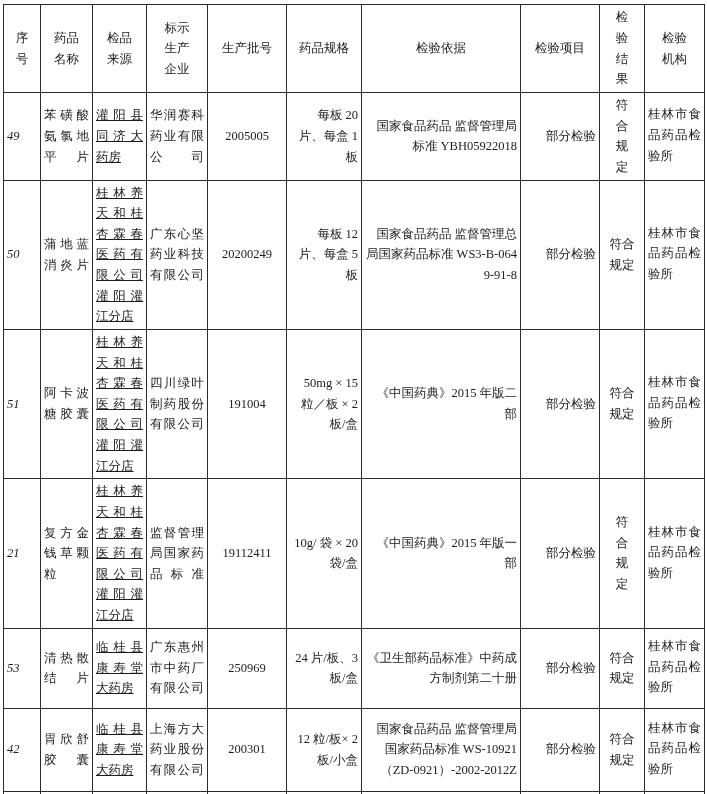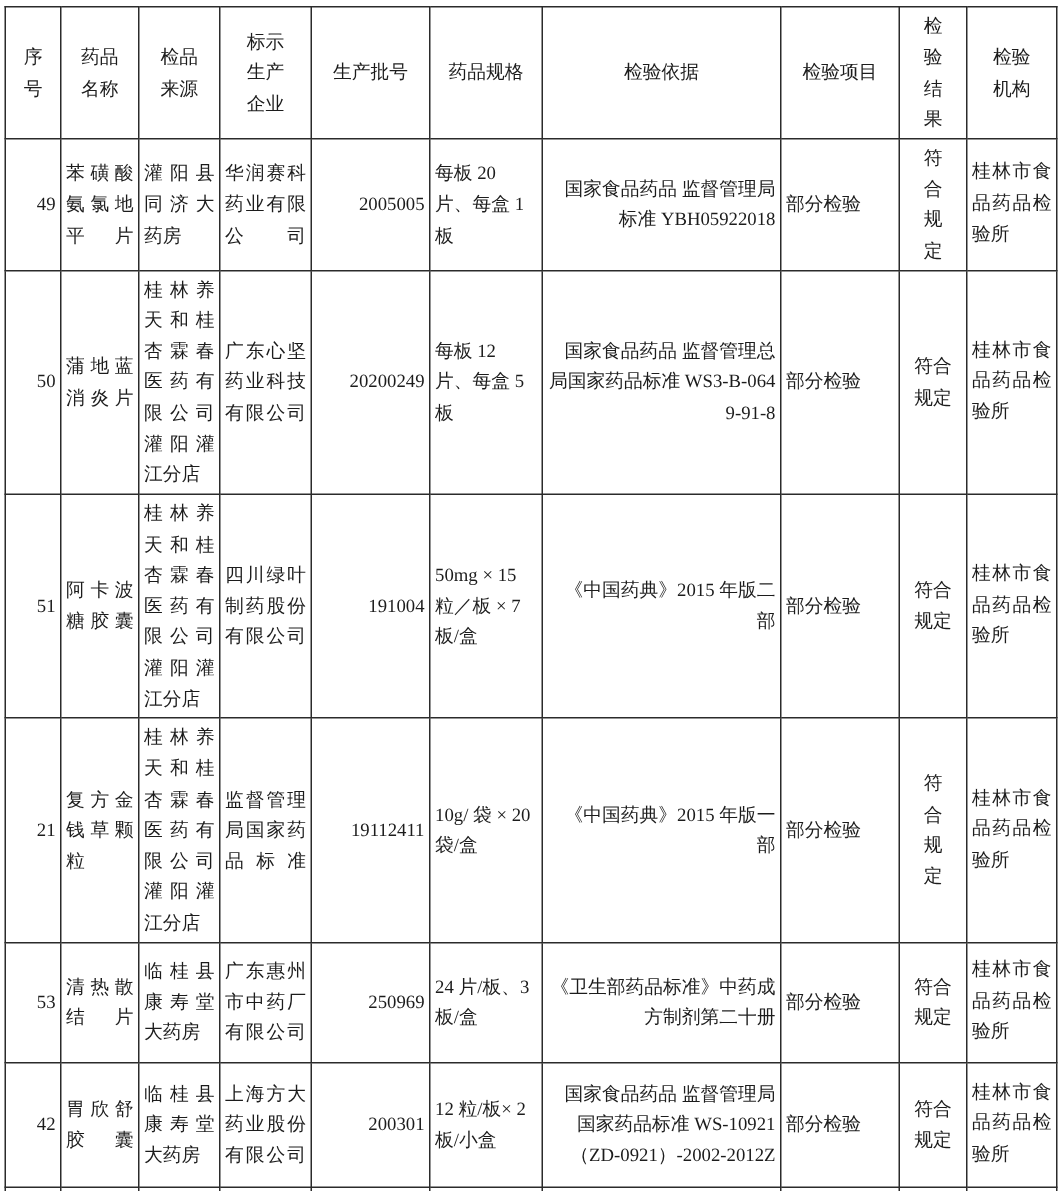--- a/index.html
+++ b/index.html
@@ -39,40 +39,41 @@
   
   tr.h-head { height: 88px; }
   tr.h-49 { height: 85px; }
   tr.h-50 { height: 116px; }
   tr.h-51 { height: 133px; }
   tr.h-52 { height: 121px; }
   tr.h-53 { height: 80px; }
   tr.h-54 { height: 83px; }
   tr.h-55 { height: 72px; }
   
-  td.c-serial { text-align: right; }
+  td.c-serial { text-align: left; font-style: italic; }
   td.c-name {
     text-align: justify;
     text-align-last: justify;
     padding: 2px 9px;
   }
   td.c-source {
     text-align: justify;
     text-align-last: left;
     padding: 2px 6px;
+    text-decoration: underline;
   }
   td.c-maker {
     text-align: justify;
     text-align-last: justify;
     padding: 2px 7px;
   }
-  td.c-batch { text-align: right; }
-  td.c-spec { text-align: left; padding: 2px 7px; }
+  td.c-batch { text-align: center; }
+  td.c-spec { text-align: right; padding: 2px 7px; }
   td.c-basis { text-align: right; padding: 2px 6px; }
-  td.c-items { text-align: left; }
+  td.c-items { text-align: right; }
   td.c-result { text-align: center; white-space: pre-line; }
   td.c-inst {
     text-align: justify;
     text-align-last: left;
     padding: 2px 7px;
     font-family: Liberation Mono, monospace;
   }
 </style>
 </head>
 <body>
@@ -143,21 +144,21 @@
 规定</td>
       <td class="c-inst">桂林市食品药品检验所</td>
     </tr>
 
     <tr class="h-51">
       <td class="c-serial">51</td>
       <td class="c-name">阿卡波糖胶囊</td>
       <td class="c-source">桂林养天和桂杏霖春医药有限公司灌阳灌江分店</td>
       <td class="c-maker">四川绿叶制药股份有限公司</td>
       <td class="c-batch">191004</td>
-      <td class="c-spec">50mg × 15 粒／板 × 7 板/盒</td>
+      <td class="c-spec">50mg × 15 粒／板 × 2 板/盒</td>
       <td class="c-basis">《中国药典》2015 年版二部</td>
       <td class="c-items">部分检验</td>
       <td class="c-result">符合
 规定</td>
       <td class="c-inst">桂林市食品药品检验所</td>
     </tr>
 
     <tr class="h-52">
       <td class="c-serial">21</td>
       <td class="c-name">复方金钱草颗粒</td>

